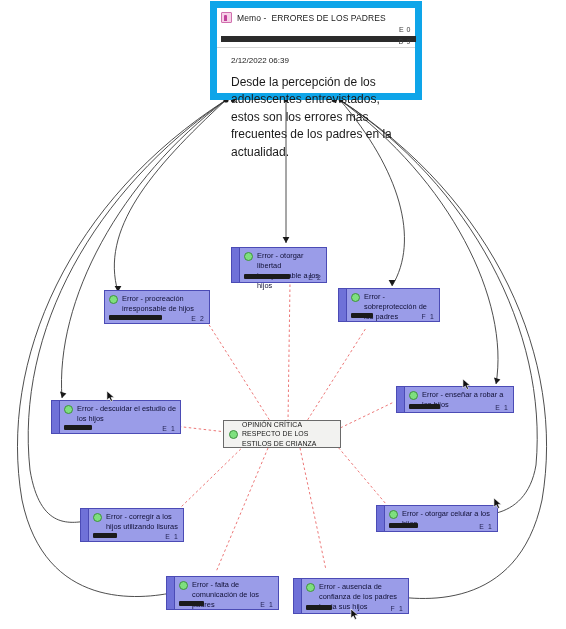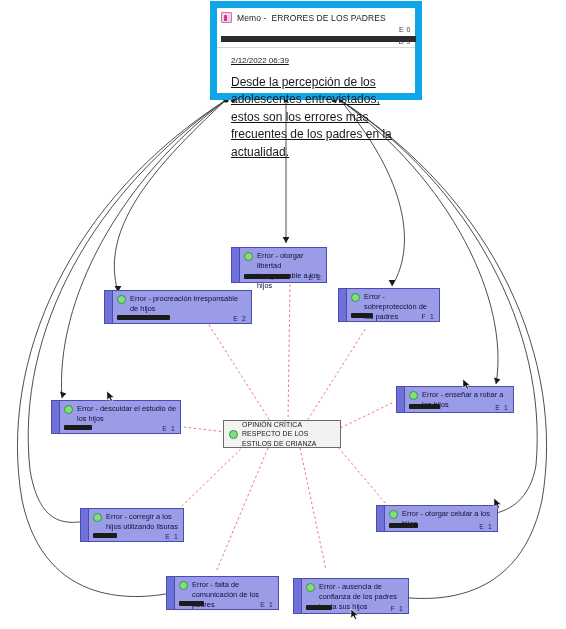--- a/index.html
+++ b/index.html
@@ -17,21 +17,21 @@
              position:relative;border-radius:1px;}
   .memo-icon::after{content:"";position:absolute;left:2px;top:1.5px;width:2.5px;height:6px;
                     background:#c0409a;border-radius:1px 1px 0 0;}
   .memo-titletext{font-size:8.5px;letter-spacing:.1px;}
   .memo-bars{position:relative;margin:2px 0 0 0;height:20px;}
   .bar-row{position:relative;height:9px;}
   .bar-fill{position:absolute;left:4px;height:6px;background:#2b2b2b;}
   .bar-label{position:absolute;right:4px;top:-1px;font-size:7px;color:#3a3a3a;
              letter-spacing:.5px;white-space:nowrap;}
   .memo-sep{position:absolute;left:0;right:0;top:39px;height:1px;background:#d6d6d6;}
-  .memo-body{position:absolute;left:0;right:0;top:40px;bottom:0;padding:8px 11px 0 14px;text-decoration:underline;}
+  .memo-body{position:absolute;left:0;right:0;top:40px;bottom:0;padding:8px 11px 0 14px;}
   .memo-date{font-size:8px;color:#1a1a1a;margin-bottom:9px;}
   .memo-text{font-size:12px;color:#1a1a1a;line-height:1.45;}
 
   
   .node{position:absolute;box-sizing:border-box;background:#9a9ce8;
         border:1px solid #4b4bb5;display:flex;}
   .node .gutter{width:7px;flex:0 0 auto;background:#6f71d8;
                 border-right:1px solid #4b4bb5;}
   .node .body{flex:1 1 auto;position:relative;padding:3px 4px 0 4px;}
   .node .hdr{display:flex;gap:4px;align-items:flex-start;}
@@ -130,21 +130,21 @@
     <div class="body">
       <div class="hdr">
         <span class="dot"></span>
         <span class="label">Error - otorgar libertad irresponsable a los hijos</span>
       </div>
       <span class="pbar" style="width:46px;"></span>
       <span class="count">E  2</span>
     </div>
   </div>
 
-  <div class="node" style="left:104px;top:290px;width:148px;height:34px;">
+  <div class="node" style="left:104px;top:290px;width:106px;height:34px;flex-direction:column;">
     <div class="gutter"></div>
     <div class="body">
       <div class="hdr">
         <span class="dot"></span>
         <span class="label">Error - procreación irresponsable de hijos</span>
       </div>
       <span class="pbar" style="width:53px;"></span>
       <span class="count">E  2</span>
     </div>
   </div>

